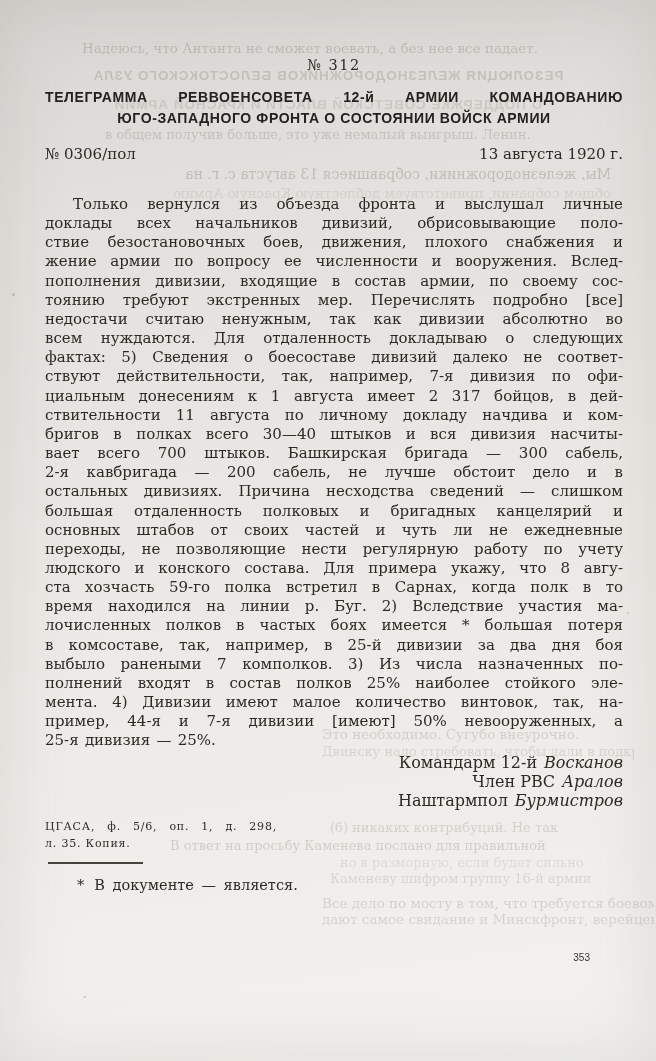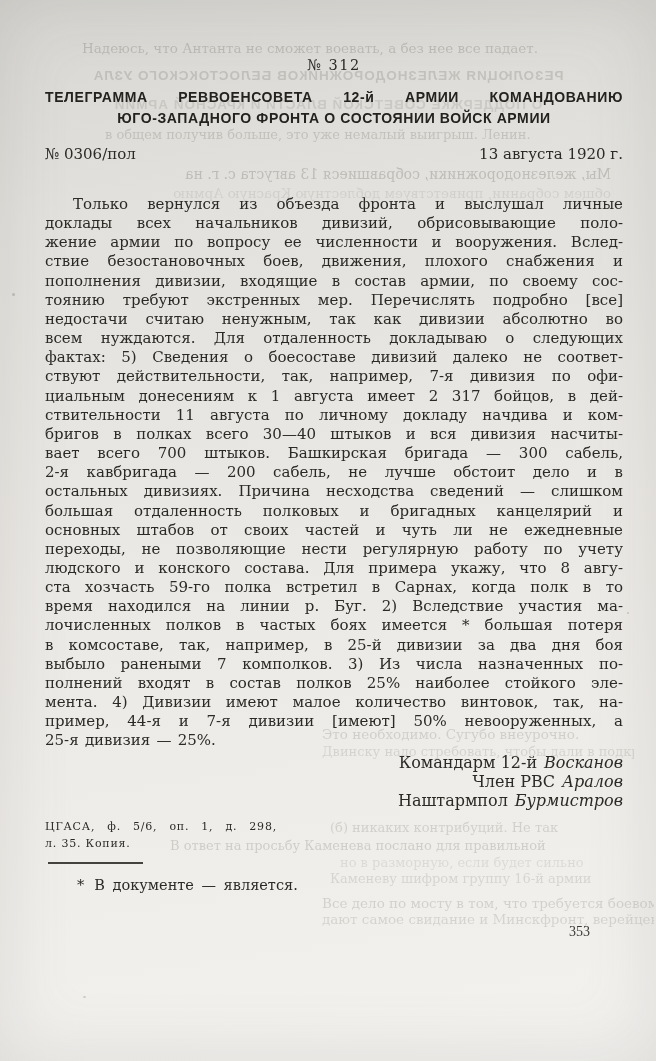--- a/index.html
+++ b/index.html
@@ -34,22 +34,22 @@
   .body-line:last-child{text-align-last:left;}
   .signatures{margin-top:2px;text-align:right;font-size:16px;line-height:19.2px;}
   .sig-name{font-style:italic;margin-left:7px;}
   .archive-ref{margin-top:9px;width:232px;font-size:11px;line-height:16.5px;letter-spacing:.8px;}
   .archive-line-1{text-align:justify;text-align-last:justify;}
   .footnote-rule{margin-top:10px;margin-left:3px;width:95px;height:2px;background:#45433e;border:none;}
   .footnote{margin-top:12px;padding-left:32px;font-size:14.5px;line-height:19px;}
   .footnote-marker{margin-right:10px;}
   .footnote-text{word-spacing:3px;}
   .page-number{
-    position:absolute;z-index:2;top:924px;right:66px;
-    font-family:Liberation Serif, serif;font-size:14px;color:#3a3934;
+    position:absolute;z-index:2;top:952px;right:66px;
+    font-family:Liberation Sans, sans-serif;font-size:10px;color:#3a3934;
   }
   
   .bleed{position:absolute;z-index:1;inset:0;color:var(--bleed);font-family:"DejaVu Serif",serif;}
   .bleed-line{position:absolute;filter:blur(.6px);white-space:nowrap;overflow:hidden;}
   .bleed-line:nth-child(1){top:40px;left:82px;width:545px;font-size:13.5px;opacity:.42;}
   .bleed-line:nth-child(2){top:68px;left:45px;width:566px;font-size:13.5px;font-weight:bold;font-family:"Liberation Sans",sans-serif;letter-spacing:1px;text-align:center;transform:scaleX(-1);opacity:.34;}
   .bleed-line:nth-child(3){top:97px;left:45px;width:566px;font-size:13.5px;font-weight:bold;font-family:"Liberation Sans",sans-serif;letter-spacing:1px;text-align:center;transform:scaleX(-1);opacity:.25;}
   .bleed-line:nth-child(4){top:127px;left:105px;width:490px;font-size:13px;opacity:.36;}
   .bleed-line:nth-child(5){top:166px;left:45px;width:566px;font-size:14px;transform:scaleX(-1);opacity:.42;}
   .bleed-line:nth-child(6){top:185px;left:45px;width:566px;font-size:13.5px;transform:scaleX(-1);opacity:.20;}
@@ -104,22 +104,22 @@
 
     <div class="meta-row">
       <span class="ref-number">№ 0306/пол</span>
       <span class="doc-date">13 августа 1920 г.</span>
     </div>
 
     <div class="doc-body">
 
     <div class="body-line">Только вернулся из объезда фронта и выслушал личные</div>
         <div class="body-line">доклады всех начальников дивизий, обрисовывающие поло-</div>
+        <div class="body-line">ствие безостановочных боев, движения, плохого снабжения и</div>
         <div class="body-line">жение армии по вопросу ее численности и вооружения. Вслед-</div>
-        <div class="body-line">ствие безостановочных боев, движения, плохого снабжения и</div>
         <div class="body-line">пополнения дивизии, входящие в состав армии, по своему сос-</div>
         <div class="body-line">тоянию требуют экстренных мер. Перечислять подробно [все]</div>
         <div class="body-line">недостачи считаю ненужным, так как дивизии абсолютно во</div>
         <div class="body-line">всем нуждаются. Для отдаленность докладываю о следующих</div>
         <div class="body-line">фактах: 5) Сведения о боесоставе дивизий далеко не соответ-</div>
         <div class="body-line">ствуют действительности, так, например, 7-я дивизия по офи-</div>
         <div class="body-line">циальным донесениям к 1 августа имеет 2 317 бойцов, в дей-</div>
         <div class="body-line">ствительности 11 августа по личному докладу начдива и ком-</div>
         <div class="body-line">бригов в полках всего 30—40 штыков и вся дивизия насчиты-</div>
         <div class="body-line">вает всего 700 штыков. Башкирская бригада — 300 сабель,</div>

